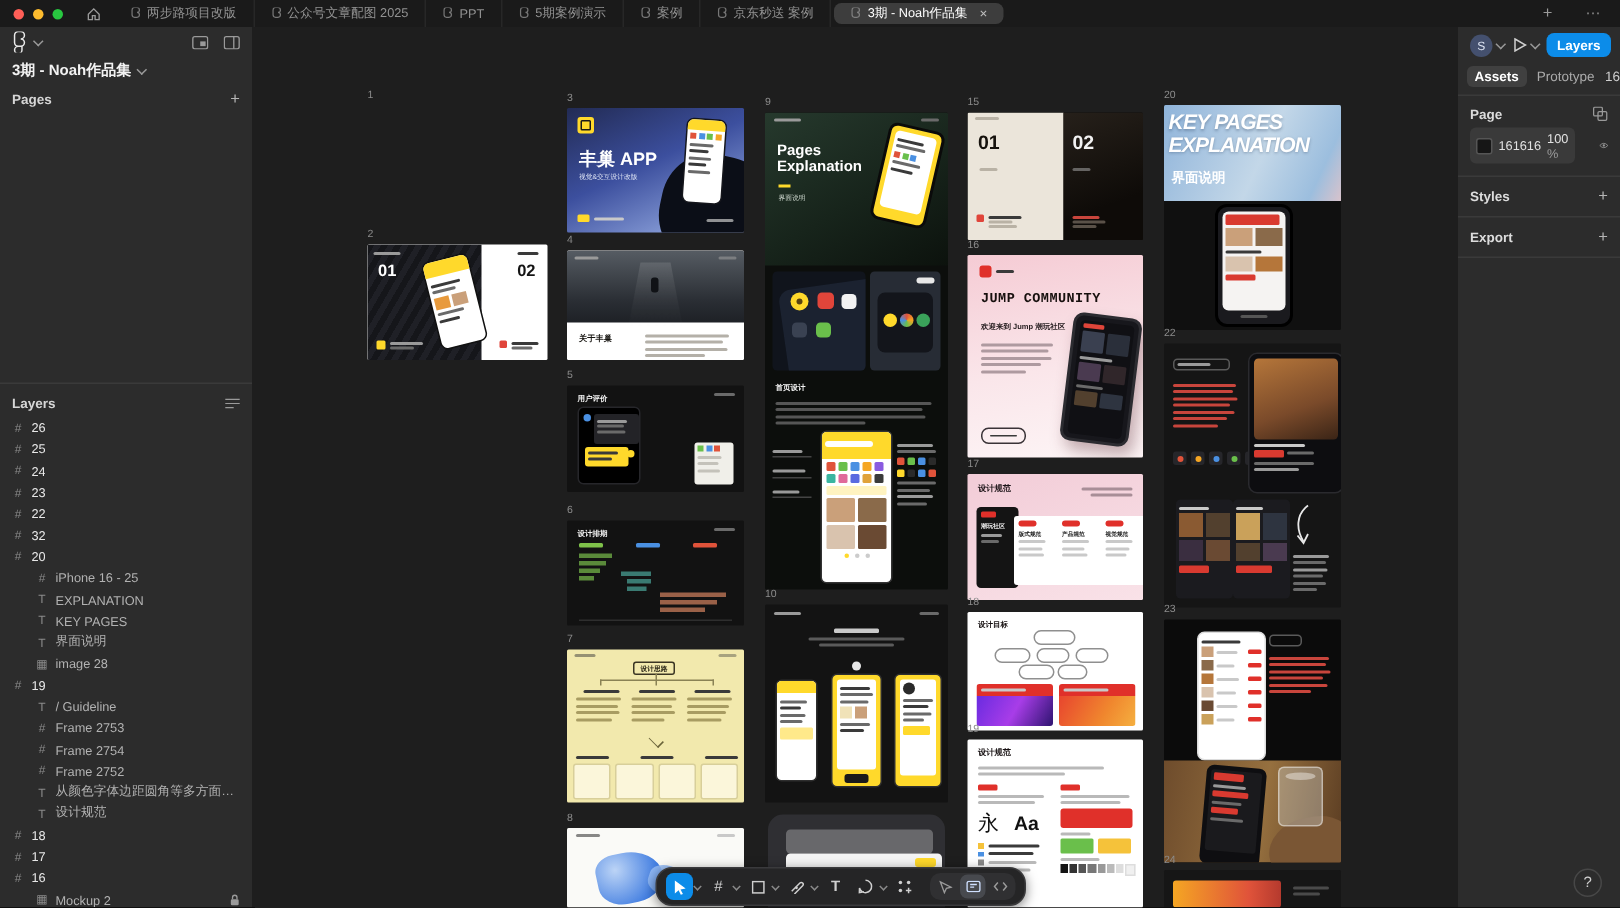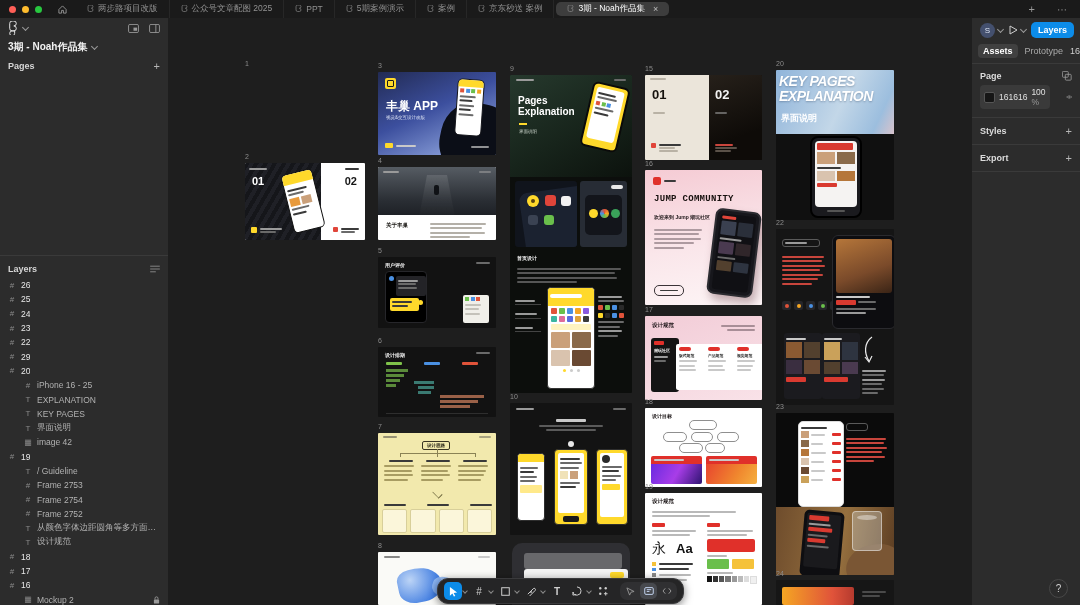--- a/index.html
+++ b/index.html
@@ -221,21 +221,21 @@
             <span class="l-label">23</span>
 
           </div>
           <div class="layer-row">
             <span class="l-icon">#</span>
             <span class="l-label">22</span>
 
           </div>
           <div class="layer-row">
             <span class="l-icon">#</span>
-            <span class="l-label">29</span>
+            <span class="l-label">32</span>
 
           </div>
           <div class="layer-row">
             <span class="l-icon">#</span>
             <span class="l-label">20</span>
 
           </div>
           <div class="layer-row indent">
             <span class="l-icon">#</span>
             <span class="l-label">iPhone 16 - 25</span>
@@ -251,21 +251,21 @@
             <span class="l-label">KEY PAGES</span>
 
           </div>
           <div class="layer-row indent">
             <span class="l-icon">T</span>
             <span class="l-label">界面说明</span>
 
           </div>
           <div class="layer-row indent">
             <span class="l-icon">▦</span>
-            <span class="l-label">image 42</span>
+            <span class="l-label">image 28</span>
 
           </div>
           <div class="layer-row">
             <span class="l-icon">#</span>
             <span class="l-label">19</span>
 
           </div>
           <div class="layer-row indent">
             <span class="l-icon">T</span>
             <span class="l-label">/ Guideline</span>

